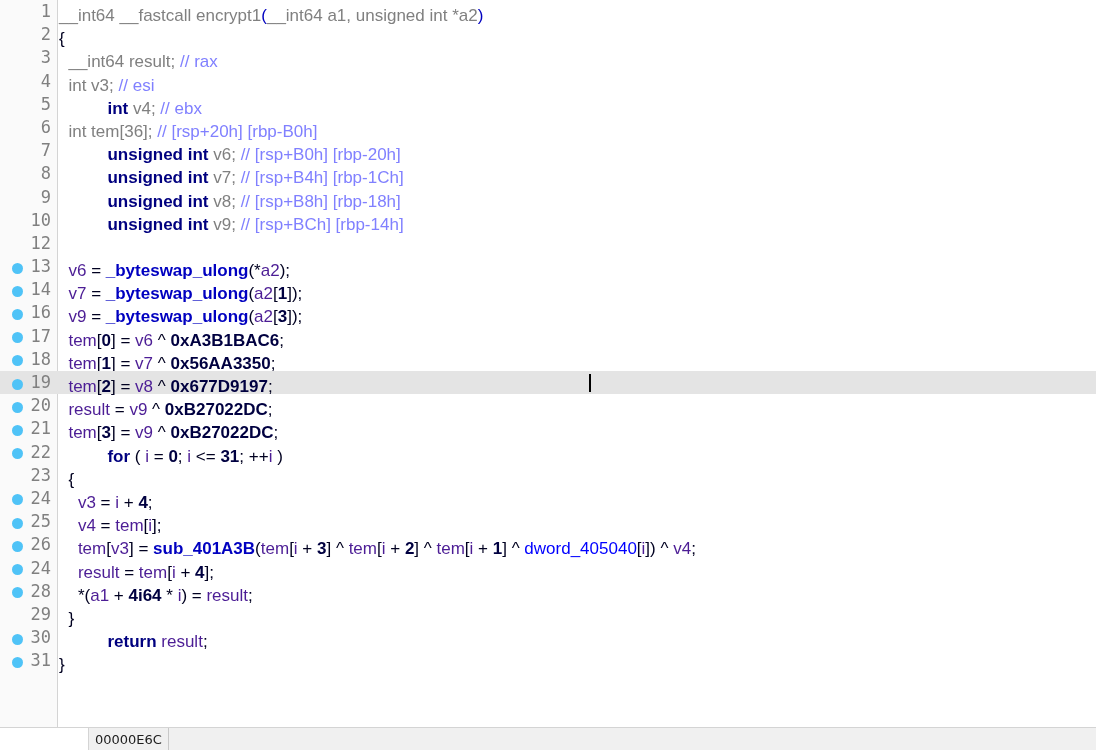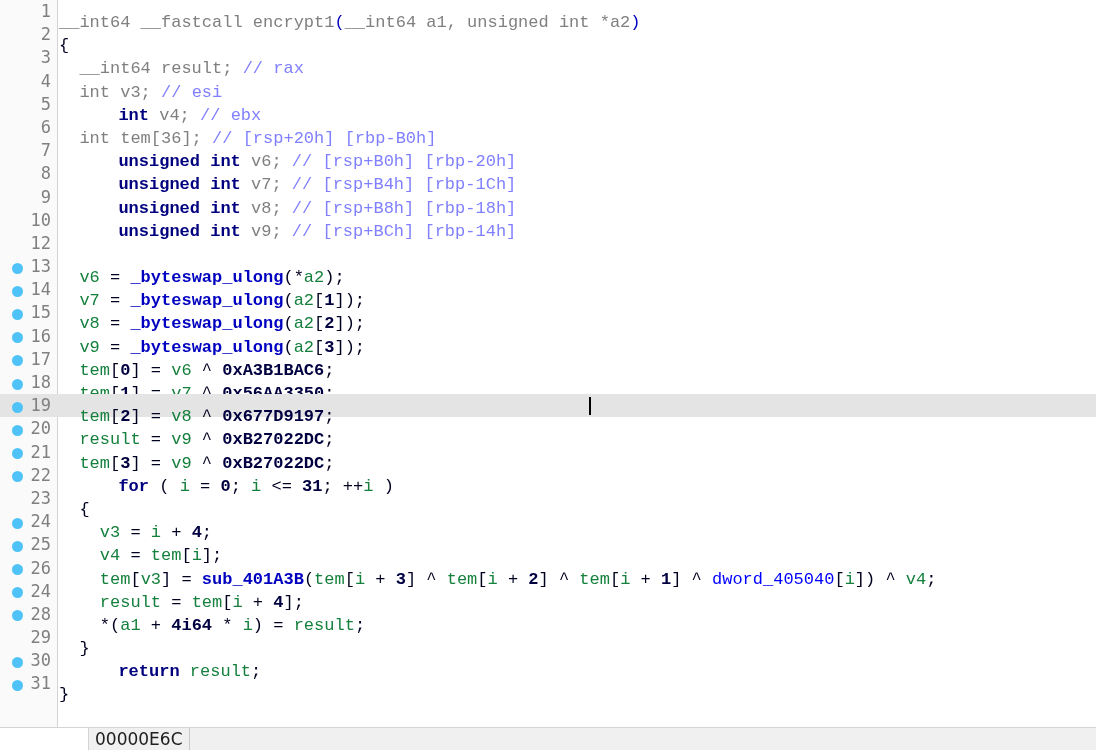--- a/index.html
+++ b/index.html
@@ -67,31 +67,31 @@
     width: 51px;
     text-align: right;
     color: #808080;
     font-size: 17px;
     font-family: "DejaVu Sans Mono", "Liberation Mono", monospace;
   }
 
   .code-text {
     position: absolute;
     left: 59px;
-    top: 11px;
+    top: 4px;
     font-size: 17px;
-    font-family: Liberation Mono, monospace;
+    font-family: Liberation Sans, sans-serif;
     color: #000000;
   }
 
   
   .t-plain   { color: #000020; }              
   .t-type    { color: #808080; }              
   .t-keyword { color: #00007f; font-weight: bold; margin-left: 39px; } 
-  .t-lvar    { color: #15803d; }              
+  .t-lvar    { color: #4c1d95; }              
   .t-func    { color: #0000c0; font-weight: bold; } 
   .t-gvar    { color: #0000ff; }              
   .t-number  { color: #000040; font-weight: bold; } 
   .t-comment { color: #8080ff; }              
   .t-paren   { color: #0000c0; }              
 
   
   .caret {
     position: absolute;
     top: 3px;
@@ -104,21 +104,21 @@
   .status-bar {
     position: absolute;
     left: 0; bottom: 0;
     width: 1096px;
     height: 22px;
     background: #f0f0f0;
     border-top: 1px solid #d4d4d4;
     display: flex;
     align-items: center;
     font-family: "DejaVu Sans", "Liberation Sans", sans-serif;
-    font-size: 17px;
+    font-size: 13px;
     color: #202020;
     overflow: hidden;
   }
   .status-spacer {
     width: 88px; height: 100%;
     background: #ffffff;
     border-right: 1px solid #d4d4d4;
   }
   .status-cell {
     padding: 0 6px;
@@ -146,21 +146,20 @@
       <div class="code-line"><span class="lineno">4</span><span class="code-text"><span class="t-type">  int v3; </span><span class="t-comment">// esi</span></span></div>
       <div class="code-line"><span class="lineno">5</span><span class="code-text"><span class="t-keyword">  int</span><span class="t-type"> v4; </span><span class="t-comment">// ebx</span></span></div>
       <div class="code-line"><span class="lineno">6</span><span class="code-text"><span class="t-type">  int tem[36]; </span><span class="t-comment">// [rsp+20h] [rbp-B0h]</span></span></div>
       <div class="code-line"><span class="lineno">7</span><span class="code-text"><span class="t-keyword">  unsigned int</span><span class="t-type"> v6; </span><span class="t-comment">// [rsp+B0h] [rbp-20h]</span></span></div>
       <div class="code-line"><span class="lineno">8</span><span class="code-text"><span class="t-keyword">  unsigned int</span><span class="t-type"> v7; </span><span class="t-comment">// [rsp+B4h] [rbp-1Ch]</span></span></div>
       <div class="code-line"><span class="lineno">9</span><span class="code-text"><span class="t-keyword">  unsigned int</span><span class="t-type"> v8; </span><span class="t-comment">// [rsp+B8h] [rbp-18h]</span></span></div>
       <div class="code-line"><span class="lineno">10</span><span class="code-text"><span class="t-keyword">  unsigned int</span><span class="t-type"> v9; </span><span class="t-comment">// [rsp+BCh] [rbp-14h]</span></span></div>
       <div class="code-line"><span class="lineno">12</span><span class="code-text"></span></div>
       <div class="code-line"><span class="bp-dot"></span><span class="lineno">13</span><span class="code-text"><span class="t-lvar">  v6</span><span class="t-plain"> = </span><span class="t-func">_byteswap_ulong</span><span class="t-plain">(*</span><span class="t-lvar">a2</span><span class="t-plain">);</span></span></div>
       <div class="code-line"><span class="bp-dot"></span><span class="lineno">14</span><span class="code-text"><span class="t-lvar">  v7</span><span class="t-plain"> = </span><span class="t-func">_byteswap_ulong</span><span class="t-plain">(</span><span class="t-lvar">a2</span><span class="t-plain">[</span><span class="t-number">1</span><span class="t-plain">]);</span></span></div>
-      <div class="code-line"><span class="bp-dot"></span><span class="lineno">15</span><span class="code-text"><span class="t-lvar">  v8</span><span class="t-plain"> = </span><span class="t-func">_byteswap_ulong</span><span class="t-plain">(</span><span class="t-lvar">a2</span><span class="t-plain">[</span><span class="t-number">2</span><span class="t-plain">]);</span></span></div>
       <div class="code-line"><span class="bp-dot"></span><span class="lineno">16</span><span class="code-text"><span class="t-lvar">  v9</span><span class="t-plain"> = </span><span class="t-func">_byteswap_ulong</span><span class="t-plain">(</span><span class="t-lvar">a2</span><span class="t-plain">[</span><span class="t-number">3</span><span class="t-plain">]);</span></span></div>
       <div class="code-line"><span class="bp-dot"></span><span class="lineno">17</span><span class="code-text"><span class="t-lvar">  tem</span><span class="t-plain">[</span><span class="t-number">0</span><span class="t-plain">] = </span><span class="t-lvar">v6</span><span class="t-plain"> ^ </span><span class="t-number">0xA3B1BAC6</span><span class="t-plain">;</span></span></div>
       <div class="code-line"><span class="bp-dot"></span><span class="lineno">18</span><span class="code-text"><span class="t-lvar">  tem</span><span class="t-plain">[</span><span class="t-number">1</span><span class="t-plain">] = </span><span class="t-lvar">v7</span><span class="t-plain"> ^ </span><span class="t-number">0x56AA3350</span><span class="t-plain">;</span></span></div>
       <div class="code-line current"><span class="bp-dot"></span><span class="lineno">19</span><span class="code-text"><span class="t-lvar">  tem</span><span class="t-plain">[</span><span class="t-number">2</span><span class="t-plain">] = </span><span class="t-lvar">v8</span><span class="t-plain"> ^ </span><span class="t-number">0x677D9197</span><span class="t-plain">;</span></span><span class="caret" style="left: 589px;"></span></div>
       <div class="code-line"><span class="bp-dot"></span><span class="lineno">20</span><span class="code-text"><span class="t-lvar">  result</span><span class="t-plain"> = </span><span class="t-lvar">v9</span><span class="t-plain"> ^ </span><span class="t-number">0xB27022DC</span><span class="t-plain">;</span></span></div>
       <div class="code-line"><span class="bp-dot"></span><span class="lineno">21</span><span class="code-text"><span class="t-lvar">  tem</span><span class="t-plain">[</span><span class="t-number">3</span><span class="t-plain">] = </span><span class="t-lvar">v9</span><span class="t-plain"> ^ </span><span class="t-number">0xB27022DC</span><span class="t-plain">;</span></span></div>
       <div class="code-line"><span class="bp-dot"></span><span class="lineno">22</span><span class="code-text"><span class="t-keyword">  for</span><span class="t-plain"> ( </span><span class="t-lvar">i</span><span class="t-plain"> = </span><span class="t-number">0</span><span class="t-plain">; </span><span class="t-lvar">i</span><span class="t-plain"> &lt;= </span><span class="t-number">31</span><span class="t-plain">; ++</span><span class="t-lvar">i</span><span class="t-plain"> )</span></span></div>
       <div class="code-line"><span class="lineno">23</span><span class="code-text"><span class="t-plain">  {</span></span></div>
       <div class="code-line"><span class="bp-dot"></span><span class="lineno">24</span><span class="code-text"><span class="t-lvar">    v3</span><span class="t-plain"> = </span><span class="t-lvar">i</span><span class="t-plain"> + </span><span class="t-number">4</span><span class="t-plain">;</span></span></div>
       <div class="code-line"><span class="bp-dot"></span><span class="lineno">25</span><span class="code-text"><span class="t-lvar">    v4</span><span class="t-plain"> = </span><span class="t-lvar">tem</span><span class="t-plain">[</span><span class="t-lvar">i</span><span class="t-plain">];</span></span></div>

